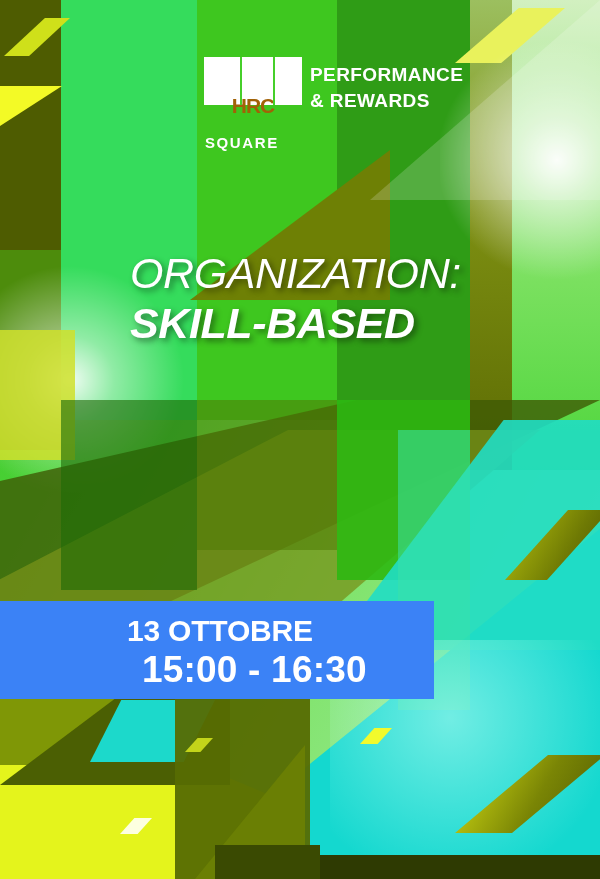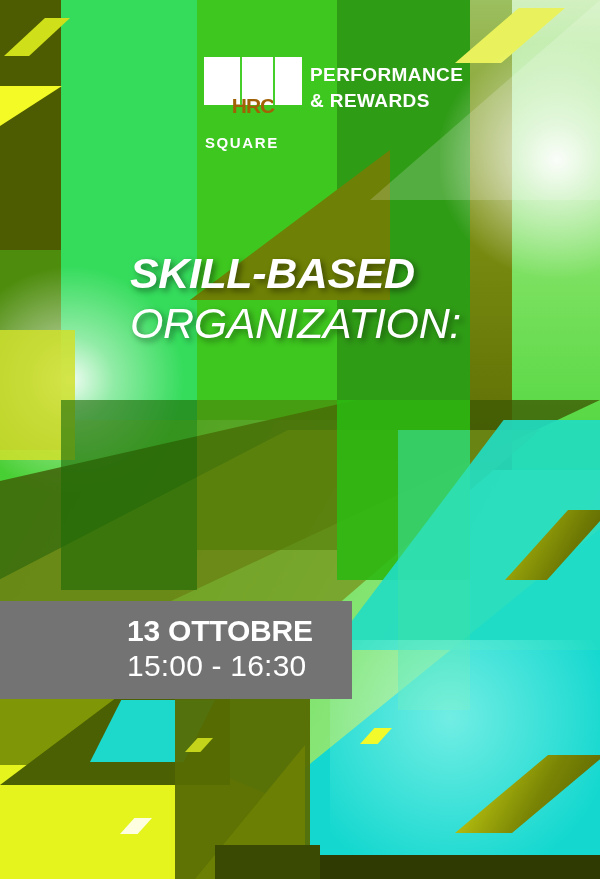--- a/index.html
+++ b/index.html
@@ -106,41 +106,42 @@
     font-family: "Liberation Sans", sans-serif;
   }
   .headline .b { font-weight: bold; }
   .headline .line { display: block; white-space: nowrap; }
 
   
   .date-block {
     position: absolute;
     left: 0;
     top: 601px;
-    width: 352px;
+    width: 390px;
     height: 98px;
-    background: #737373;
+    background: #3b82f6;
+    padding-left: 44px;
   }
   .date-main {
     position: absolute;
     left: 127px;
     top: 13px;
     font-size: 30px;
     font-weight: bold;
     color: #ffffff;
     letter-spacing: -0.2px;
     white-space: nowrap;
     font-family: "Liberation Sans", sans-serif;
   }
   .date-time {
     position: absolute;
-    left: 127px;
+    left: 142px;
     top: 48px;
-    font-size: 30px;
-    font-weight: normal;
+    font-size: 37px;
+    font-weight: bold;
     color: #ffffff;
     letter-spacing: 0.2px;
     white-space: nowrap;
     font-family: "Liberation Sans", sans-serif;
   }
 </style>
 </head>
 <body>
 
 <div class="poster">
@@ -251,24 +252,24 @@
     <div class="hrc-div d2"></div>
     <div class="square-text">SQUARE</div>
     <div class="perf-text">
       <div>PERFORMANCE</div>
       <div>&amp; REWARDS</div>
     </div>
   </div>
 
   <div class="headline">
     <span class="line">
-      <span class="b">SKILL-BASED</span>
+      <span>ORGANIZATION:</span>
     </span>
     <span class="line">
-      <span>ORGANIZATION:</span>
+      <span class="b">SKILL-BASED</span>
     </span>
   </div>
 
   <div class="date-block">
     <div class="date-main">13 OTTOBRE</div>
     <div class="date-time">15:00 - 16:30</div>
   </div>
 
 </div>
 

